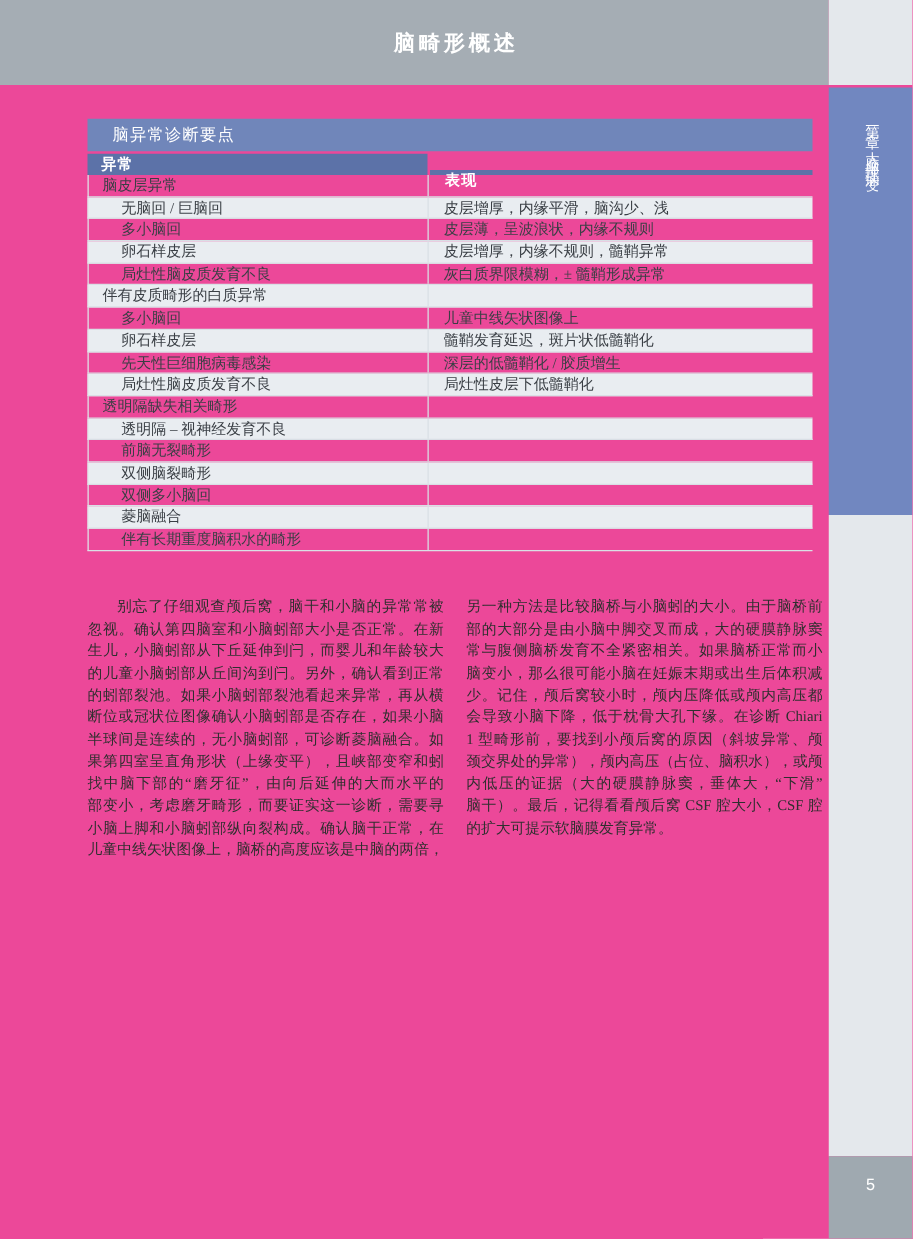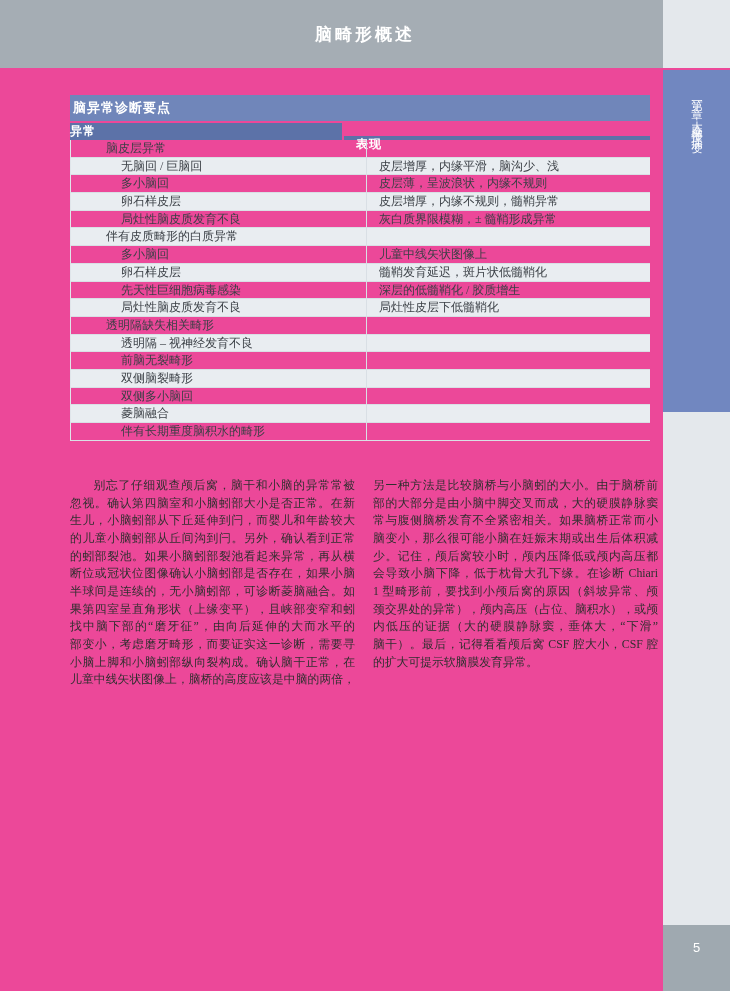--- a/index.html
+++ b/index.html
@@ -36,29 +36,29 @@
     position:absolute;left:663px;top:925px;width:67px;height:66px;
     background:var(--c-pg,#9fa9b0);color:#ffffff;font-size:13px;
     display:flex;justify-content:center;align-items:flex-start;padding-top:15px;
     box-sizing:border-box;font-family:"Liberation Sans","DejaVu Sans",sans-serif;
   }
 
   
   .dtable{position:absolute;left:70px;top:95px;width:580px;}
   .tbl-title{
     height:26px;line-height:26px;background:var(--c-tbl-title,#7086ba);
-    color:#ffffff;font-size:13px;font-weight:bold;padding-left:3px;letter-spacing:1px;
+    color:#ffffff;font-size:13px;font-weight:normal;padding-left:20px;letter-spacing:1px;
   }
   .tbl-head{display:flex;margin-top:2px;height:17px;line-height:17px;
     color:#ffffff;font-size:12px;font-weight:bold;letter-spacing:1px;}
-  .tbl-head .h1{width:272px;background:var(--c-tbl-head,#5c72a8);box-sizing:border-box;}
+  .tbl-head .h1{width:272px;background:var(--c-tbl-head,#5c72a8);padding-left:11px;box-sizing:border-box;}
   .tbl-head .h2{flex:1;background:var(--c-tbl-head,#5c72a8);padding-left:12px;margin-left:2px;margin-top:13px;}
   .trow{
     display:flex;height:17.7px;line-height:16.5px;font-size:12px;color:#3a3f45;
-    border-bottom:1px solid #d9dfe5;border-left:1px solid #e0e5ea;box-sizing:border-box;padding-left:24px;
+    border-bottom:1px solid #d9dfe5;border-left:1px solid #e0e5ea;box-sizing:border-box;
   }
   .trow.alt{background:var(--c-stripe,#e9edf1);}
   .trow .c1{width:272px;padding-left:11px;box-sizing:border-box;border-right:1px solid #d9dfe5;
     white-space:nowrap;overflow:hidden;}
   .trow .c1.ind{padding-left:26px;}
   .trow .c2{flex:1;padding-left:12px;white-space:nowrap;overflow:hidden;}
 
   
   .article-col{position:absolute;top:477px;width:285px;font-size:11.8px;line-height:17.67px;color:#2f2f2f;}
   .col-left{left:70px;}

